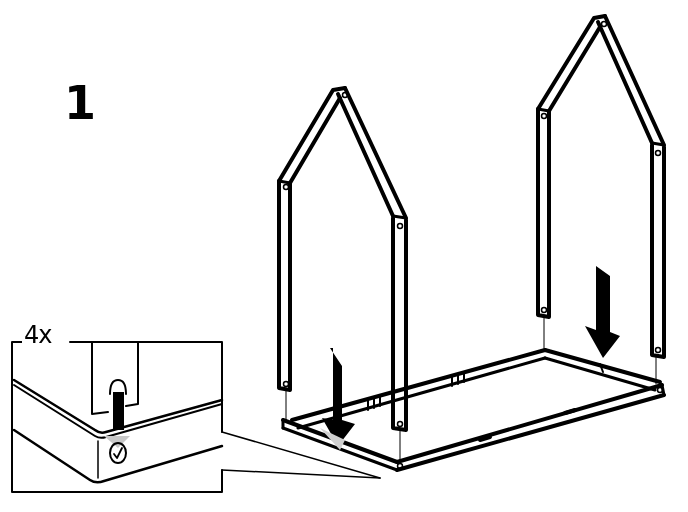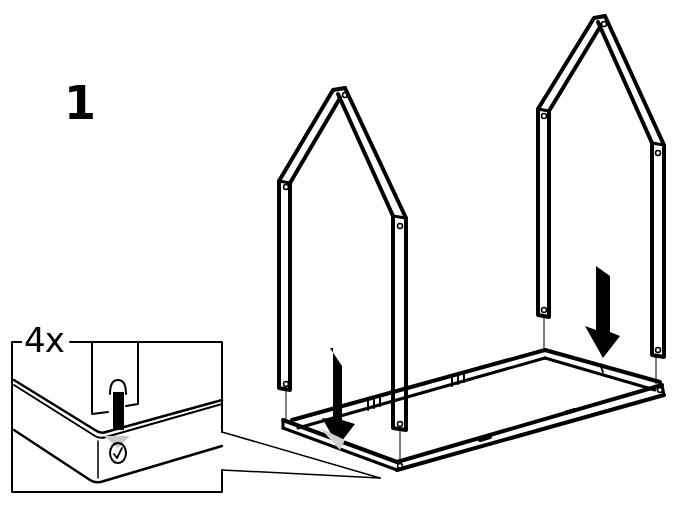--- a/index.html
+++ b/index.html
@@ -1,19 +1,19 @@
 <!DOCTYPE html>
 <html><head>
 <meta charset="utf-8">
 <style>
   html, body { margin:0; padding:0; background:#ffffff; }
   body { width:688px; height:512px; position:relative; overflow:hidden; font-family:"DejaVu Sans", sans-serif; }
   #canvas { position:absolute; left:0; top:0; width:688px; height:512px; }
   .step-number { position:absolute; left:64px; top:80px; font-family:"DejaVu Sans", sans-serif; font-weight:bold; font-size:46px; color:#000; line-height:1; }
-  .qty-label { position:absolute; left:22px; top:323px; font-family:"DejaVu Sans", sans-serif; font-size:34px; color:#000; line-height:1; background:#fff; padding:0 2px; letter-spacing:-1px; }
+  .qty-label { position:absolute; left:22px; top:323px; font-family:"DejaVu Sans", sans-serif; font-size:24px; color:#000; line-height:1; background:#fff; padding:0 2px; letter-spacing:-1px; }
 </style>
 </head>
 <body>
 
 <svg id="canvas" viewBox="0 0 688 512" xmlns="http://www.w3.org/2000/svg">
   <g fill="none" stroke="#000" stroke-linejoin="round" stroke-linecap="round">
 
     <g>
 
       <path d="M292 420 L545 350" stroke-width="4"></path>

